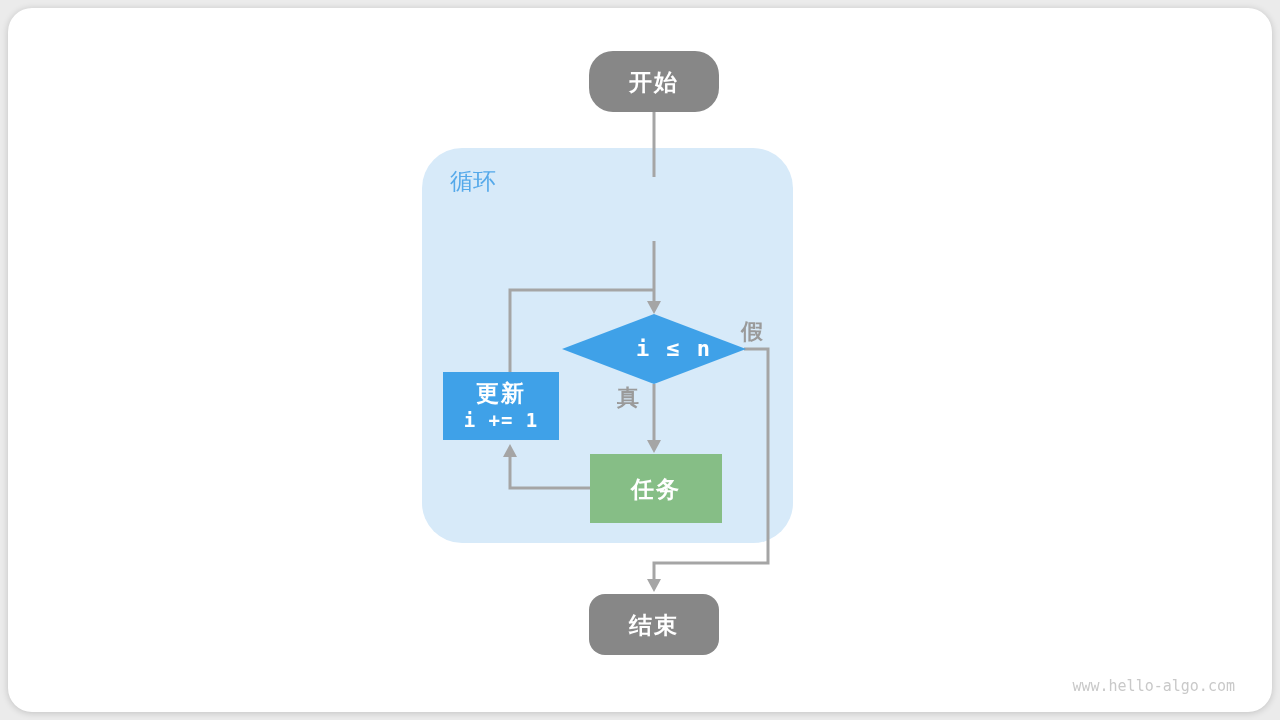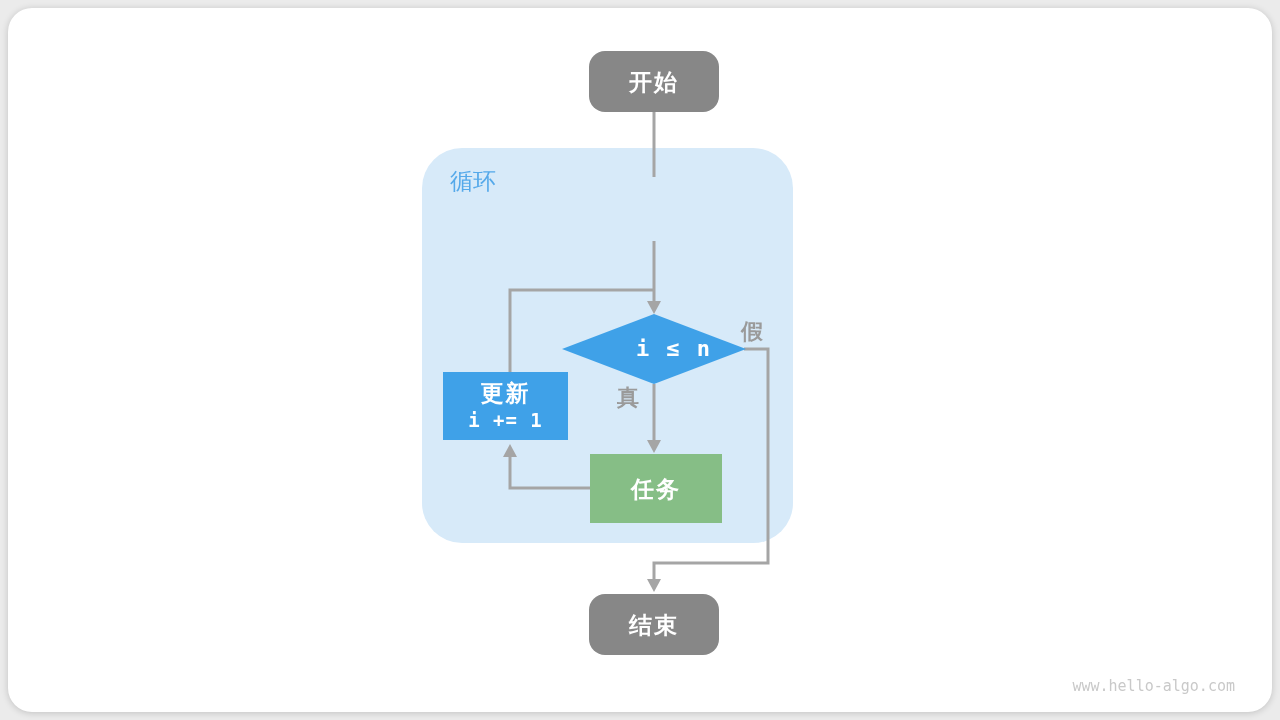--- a/index.html
+++ b/index.html
@@ -80,30 +80,30 @@
     font-weight: 700;
     letter-spacing: 1px;
     line-height: 26px;
   }
   .node-start, .node-end {
     left: 589px;
     width: 130px; height: 61px;
     background: var(--node-gray);
     border-radius: 16px;
   }
-  .node-start { top: 51px; }
+  .node-start { top: 51px; border-radius: 24px; }
   .node-end   { top: 594px; }
   .node-init {
     left: 588px; top: 176px;
     width: 134px; height: 66px;
     background: var(--node-blue);
   }
   .node-update {
     left: 443px; top: 372px;
-    width: 125px; height: 68px;
+    width: 116px; height: 68px;
     background: var(--node-blue);
   }
   .node-task {
     left: 590px; top: 454px;
     width: 132px; height: 69px;
     background: var(--node-green);
   }
   .node-condition {
     left: 562px; top: 314px;
     width: 184px; height: 70px;

